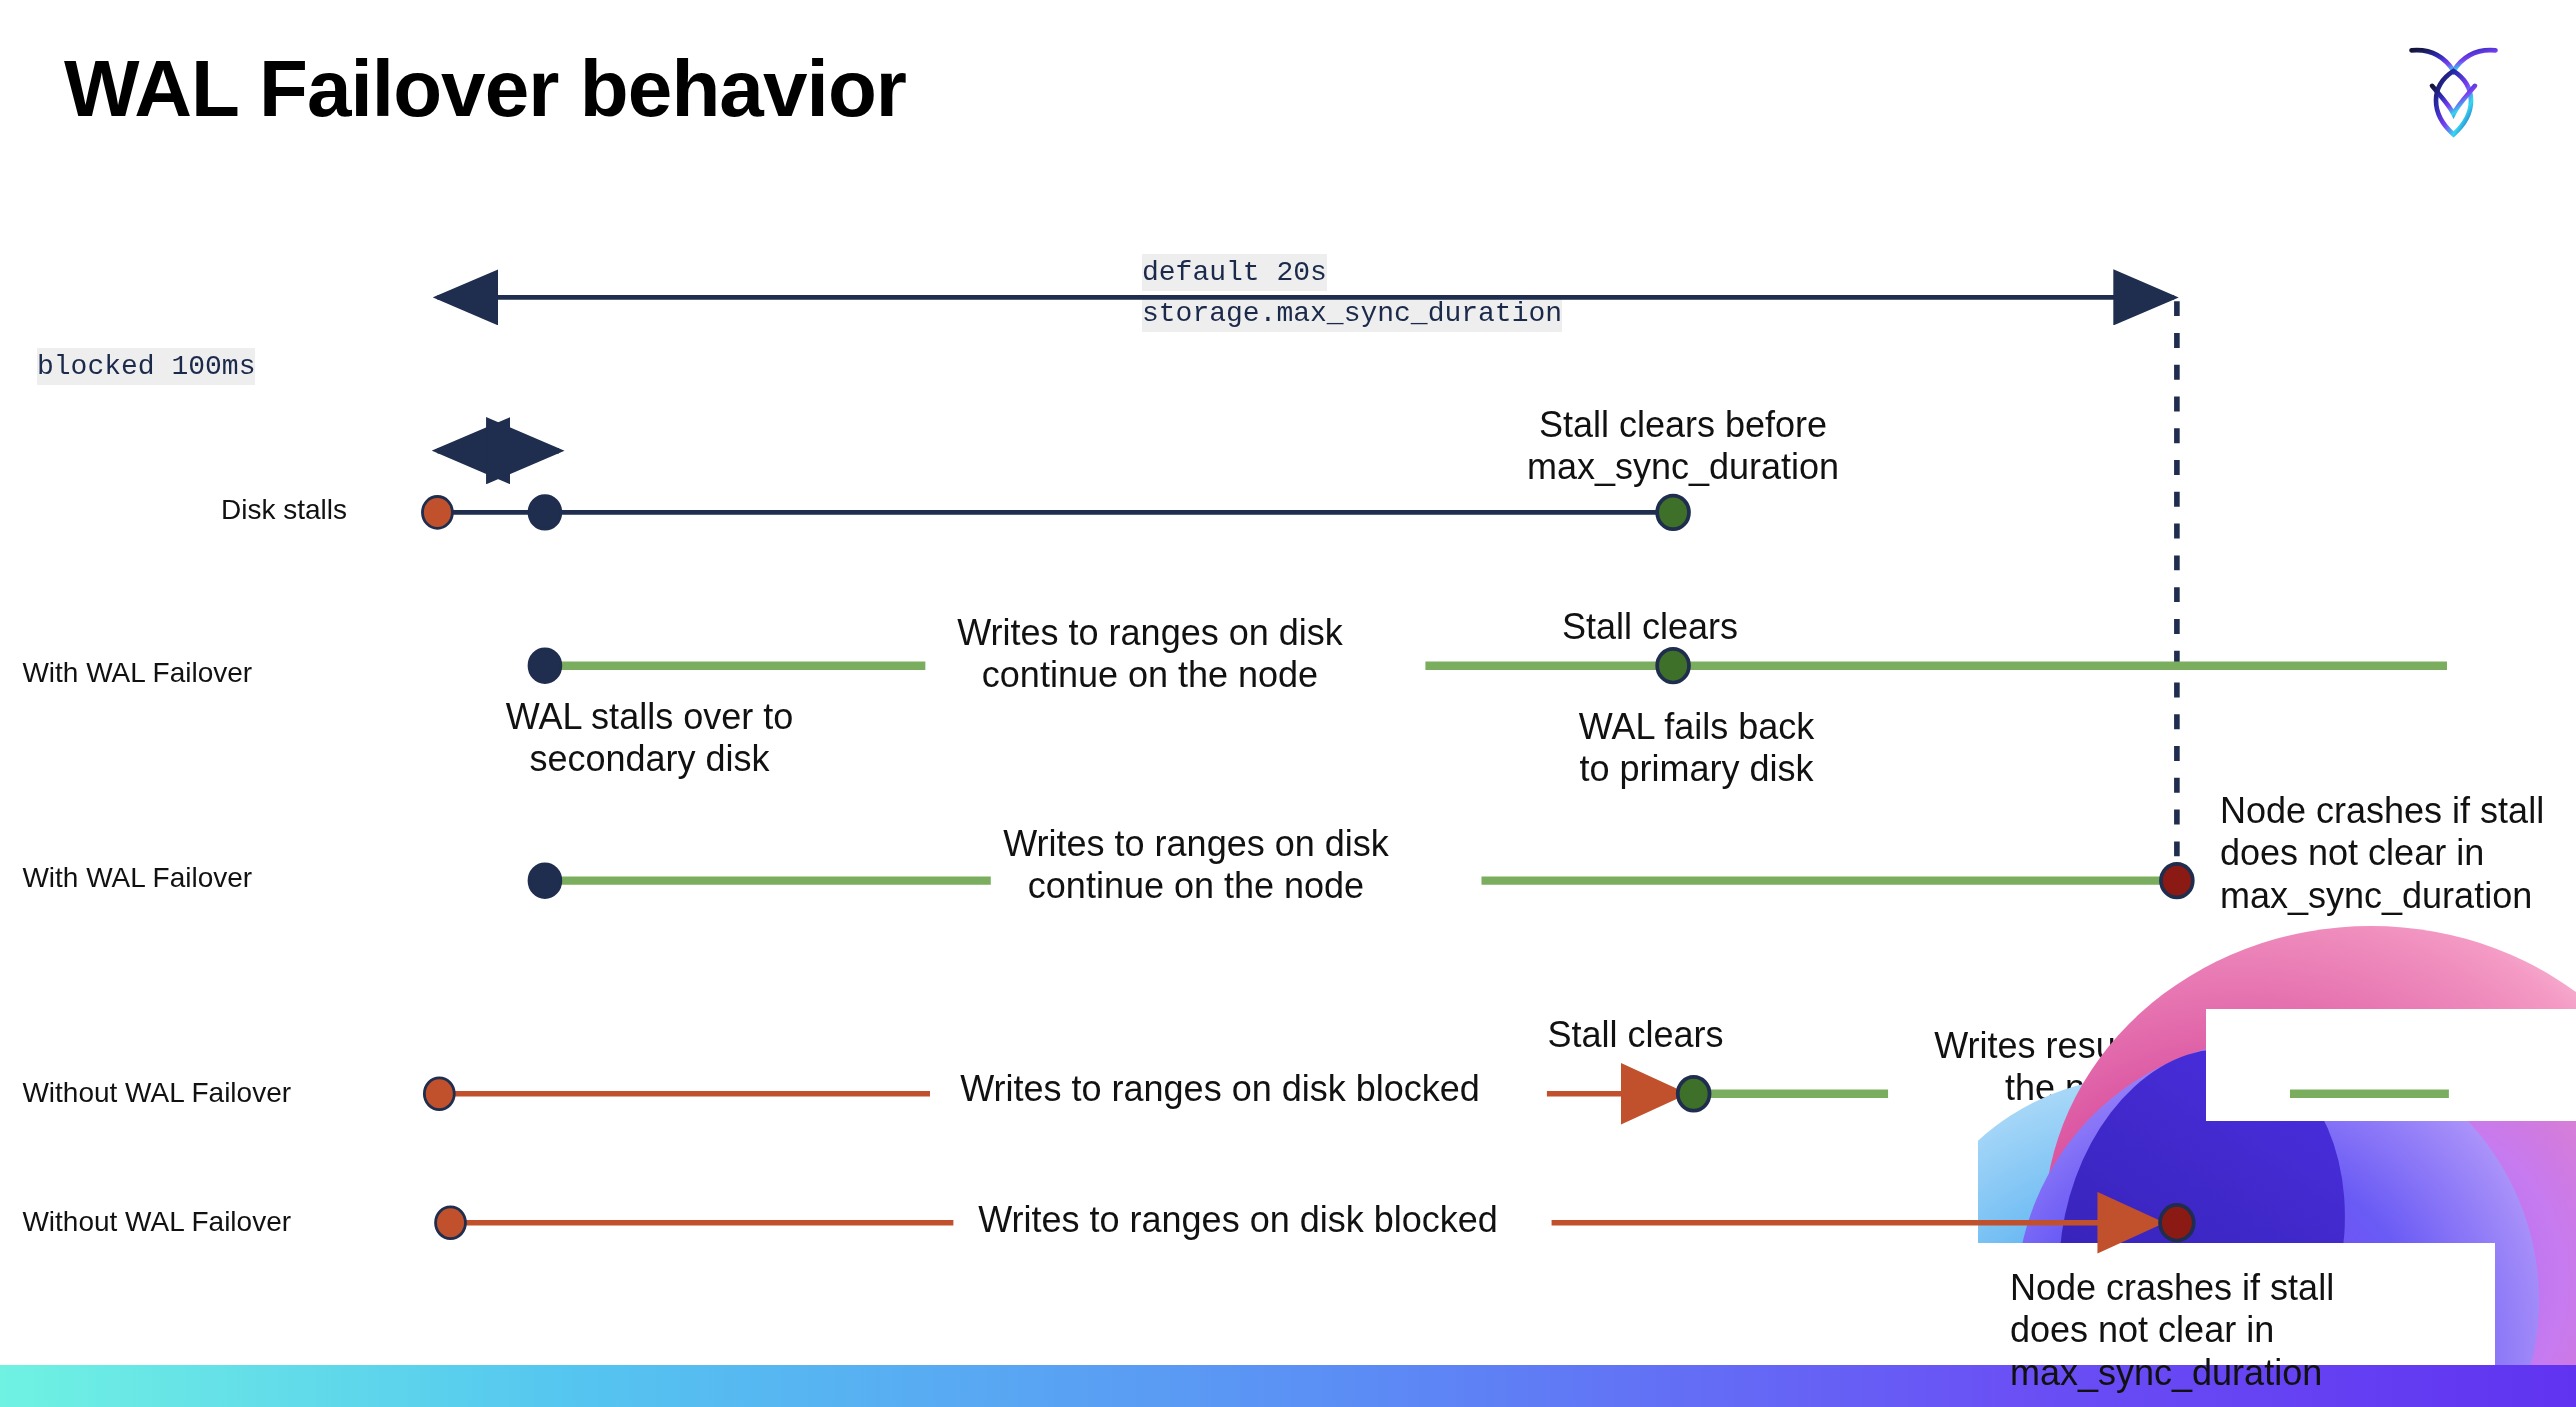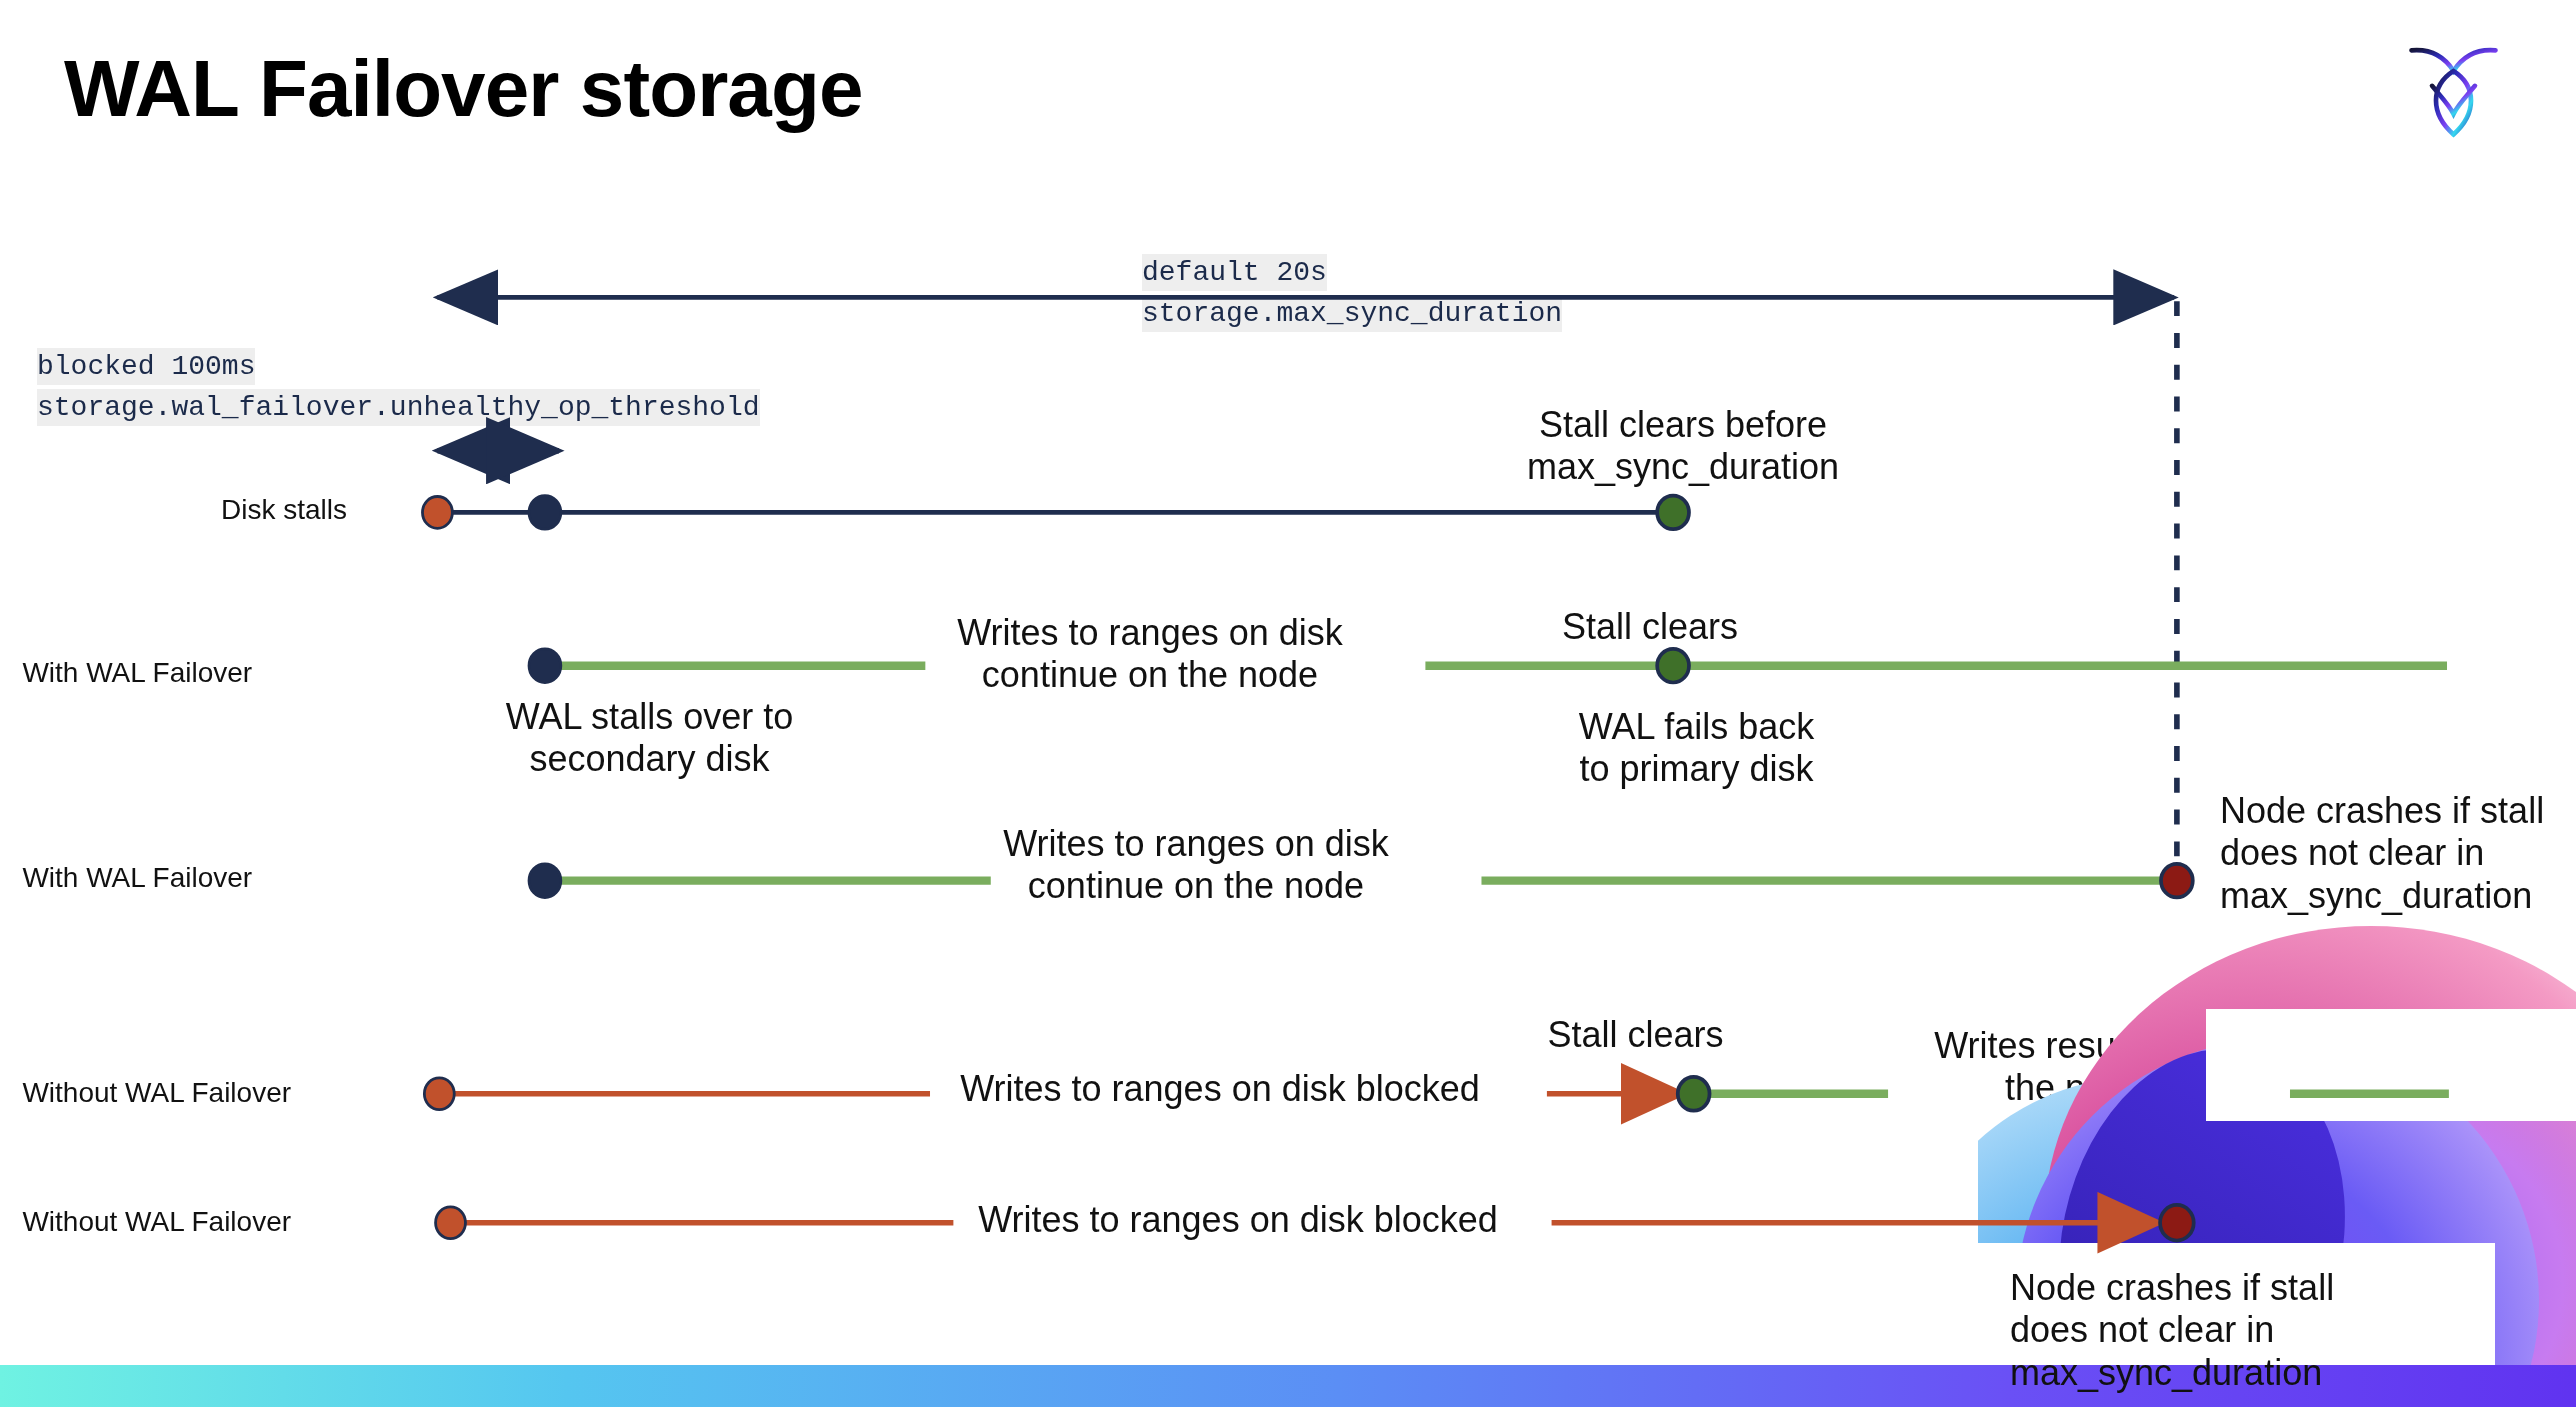--- a/index.html
+++ b/index.html
@@ -72,21 +72,21 @@
 
   .whitebox{position:absolute;background:#ffffff;}
   .wb1{left:1972px;top:1243px;width:523px;height:150px;}
   .wb2{left:2206px;top:1009px;width:374px;height:112px;}
 </style>
 </head>
 <body>
 
 <div id="slide">
 
-  <div class="title">WAL Failover storage</div>
+  <div class="title">WAL Failover behavior</div>
 
   <div class="logo">
     <svg viewBox="0 0 110 120" width="103" height="112">
       <defs>
         <linearGradient id="lg" x1="0" y1="0" x2="1" y2="1">
           <stop offset="0%" stop-color="#151538"></stop>
           <stop offset="30%" stop-color="#2b2bb5"></stop>
           <stop offset="55%" stop-color="#7b3ff2"></stop>
           <stop offset="75%" stop-color="#34d8ef"></stop>
           <stop offset="100%" stop-color="#2b2bb5"></stop>
@@ -97,21 +97,20 @@
         <path d="M55 46 C 30 62 30 92 55 114 C 80 92 80 62 55 46 Z"></path>
         <path d="M32 62 C 42 74 50 82 55 92 C 60 82 68 74 78 62"></path>
         <path d="M55 92 L 55 114"></path>
       </g>
     </svg>
   </div>
 
   <div class="code c-top1">default 20s</div>
   <div class="code c-top2">storage.max_sync_duration</div>
   <div class="code c-left1">blocked 100ms</div>
-  <div class="code c-left2">storage.wal_failover.unhealthy_op_threshold</div>
 
   <div class="row-label" style="left:221px; top:494px;">Disk stalls</div>
   <div class="row-label" style="left:22.4px; top:657px;">With WAL Failover</div>
   <div class="row-label" style="left:22.4px; top:862px;">With WAL Failover</div>
   <div class="row-label" style="left:22.4px; top:1077px;">Without WAL Failover</div>
   <div class="row-label" style="left:22.4px; top:1206px;">Without WAL Failover</div>
 
   <div class="lbl center" style="left:1496px; top:404px; width:374px;text-align:center;">Stall clears before
 max_sync_duration</div>
 

